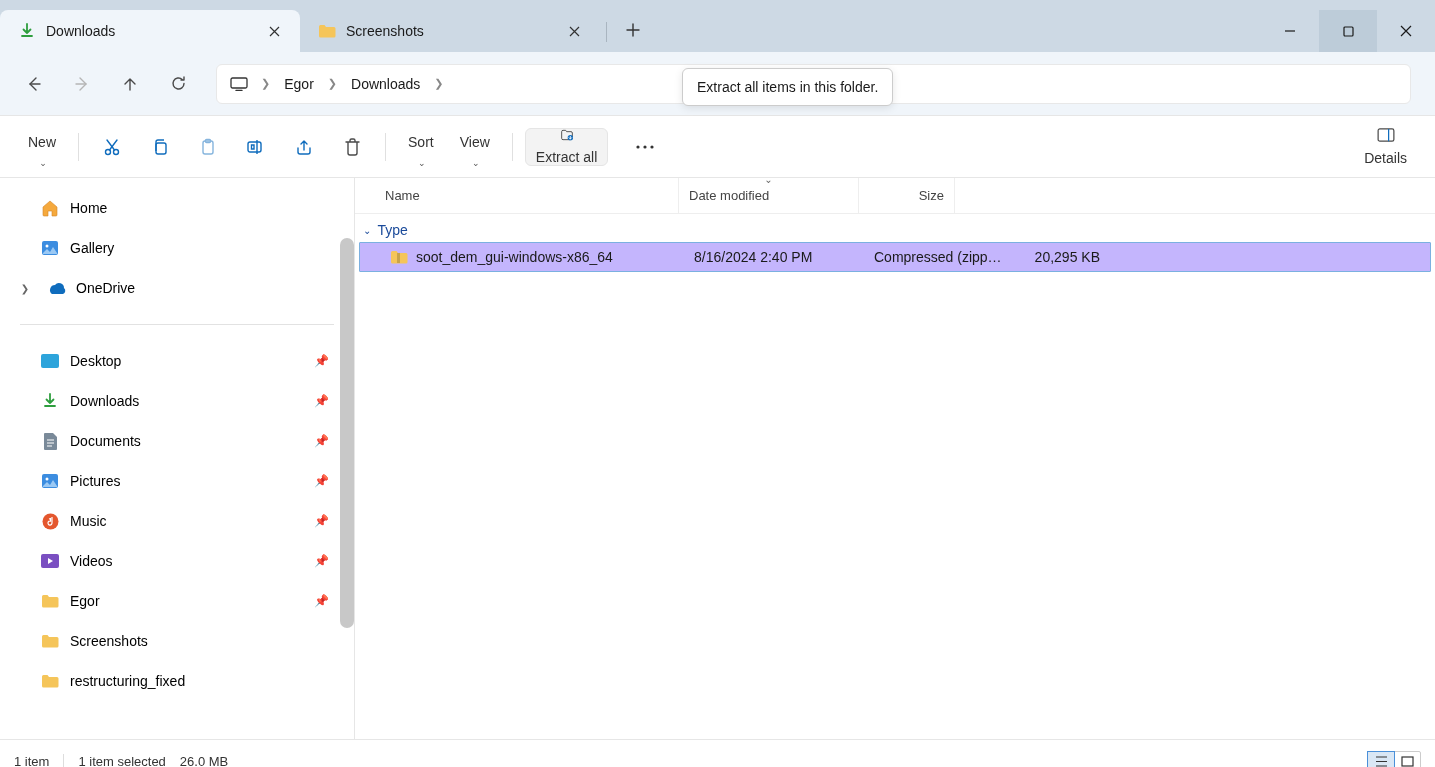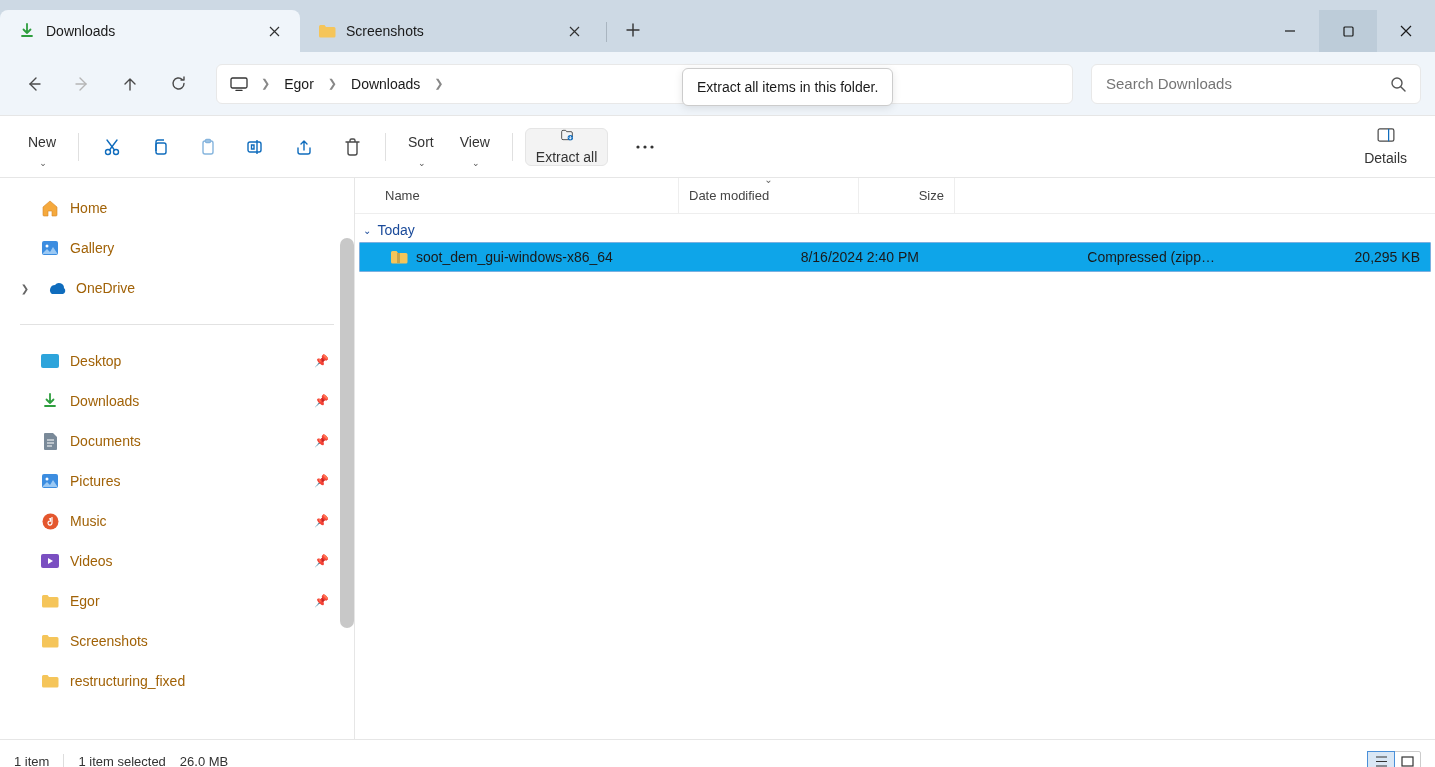--- a/index.html
+++ b/index.html
@@ -43,37 +43,37 @@
 
 .content { display: flex; height: calc(767px - 52px - 64px - 62px - 28px); position: relative; }
 
 
 .sidebar { width: 355px; border-right: 1px solid #e6e6e6; padding: 10px 0; overflow-y: auto; position: relative; }
 .sb-scrollbar { position: absolute; right: 0; top: 60px; width: 14px; height: 390px; background: #c8c8c8; border-radius: 7px; }
 .sb-item { height: 40px; display: flex; align-items: center; padding: 0 20px 0 40px; gap: 10px; position: relative; }
 .sb-item.haschev { padding-left: 14px; }
 .sb-chev { width: 22px; font-size: 10px; color: #666; text-align: center; }
 .sb-icon { width: 20px; height: 20px; display: flex; align-items: center; justify-content: center; flex-shrink: 0; }
-.sb-label { flex: 1; color: #a16207; }
+.sb-label { flex: 1; color: #000000; }
 .sb-pin { width: 20px; color: #888; font-size: 12px; }
 .sb-divider { height: 1px; background: #e2e2e2; margin: 16px 20px; }
 
 
 .filearea { flex: 1; display: flex; flex-direction: column; }
 .columns { height: 36px; display: flex; align-items: center; border-bottom: 1px solid #eee; padding-left: 20px; }
 .col { padding: 0 10px; color: #444; border-right: 1px solid #eee; height: 100%; display: flex; align-items: center; font-size: 13px; position: relative; }
 .col.name { width: 304px; }
 .col.date { width: 180px; }
 .col.type { width: 150px; }
 .col.size { width: 96px; justify-content: flex-end; }
 .col .sorticon { position: absolute; top: -4px; left: 50%; transform: translateX(-50%); font-size: 10px; color: #666; }
 .group-header { display: flex; align-items: center; padding: 8px 8px 4px 8px; gap: 6px; color: #1a4a9a; font-size: 14px; }
 .group-chev { font-size: 10px; }
 .file-row { height: 30px; display: flex; align-items: center; padding-left: 20px; margin: 0 4px; }
-.file-row.selected { background: #0ea5e9; border: 1px solid #7bb0e0; border-radius: 1px; justify-content: space-between; }
+.file-row.selected { background: #c4b5fd; border: 1px solid #7bb0e0; border-radius: 1px; }
 .fcell { padding: 0 10px; overflow: hidden; white-space: nowrap; text-overflow: ellipsis; font-size: 14px; }
 .fcell.name { width: 304px; display: flex; align-items: center; gap: 8px; }
 .fcell.date { width: 180px; }
 .fcell.type { width: 150px; }
 .fcell.size { width: 96px; text-align: right; }
 
 
 .statusbar { height: 44px; border-top: 1px solid #e6e6e6; display: flex; align-items: center; padding: 0 14px; font-size: 13px; color: #333; gap: 14px; }
 .status-sep { width: 1px; height: 16px; background: #ddd; }
 .sb-spacer { flex: 1; }
@@ -171,29 +171,20 @@
       <svg width="18" height="14" viewBox="0 0 18 14">
           <rect x="1" y="1" width="16" height="10" rx="1.5" stroke="#333" stroke-width="1.3" fill="none"></rect>
           <path d="M6 13.5h6" stroke="#333" stroke-width="1.3" stroke-linecap="round"></path>
         </svg>
     </span>
     <span class="bc-chev">❯</span>
     <span class="bc-seg">Egor</span>
     <span class="bc-chev">❯</span>
     <span class="bc-seg">Downloads</span>
     <span class="bc-chev">❯</span>
-  </div>
-  <div class="search">
-    <input class="search-input" placeholder="Search Downloads" style="">
-    <span class="search-icon">
-      <svg width="16" height="16" viewBox="0 0 16 16">
-          <circle cx="7" cy="7" r="5" stroke="#555" stroke-width="1.4" fill="none"></circle>
-          <path d="M11 11l4 4" stroke="#555" stroke-width="1.4" stroke-linecap="round"></path>
-        </svg>
-    </span>
   </div>
 </div>
 
 <div class="toolbar">
   <div class="tb-btn">
     <svg width="20" height="20" viewBox="0 0 20 20">
         <circle cx="10" cy="10" r="8.5" stroke="#0f6cbd" stroke-width="1.4" fill="none"></circle>
         <path d="M10 5.5v9M5.5 10h9" stroke="#0f6cbd" stroke-width="1.4" stroke-linecap="round"></path>
       </svg>
     <span>New</span>
@@ -401,21 +392,21 @@
       <div class="col date">
           <span class="sorticon">⌄</span>
           <span>Date modified</span>
         </div>
       <div class="col size">
           <span>Size</span>
         </div>
     </div>
     <div class="group-header">
       <span class="group-chev">⌄</span>
-      <span>Today</span>
+      <span>Type</span>
     </div>
     <div class="file-row selected">
       <div class="fcell name">
         <span>
             <svg width="18" height="14" viewBox="0 0 18 14">
               <path d="M1 2.5A1.5 1.5 0 012.5 1h4l1.5 2H16a1.5 1.5 0 011.5 1.5V12a1.5 1.5 0 01-1.5 1.5H2.5A1.5 1.5 0 011 12V2.5z" fill="#f5c55a"></path>
               <rect x="7" y="3" width="3" height="10" fill="#c9a34a"></rect>
             </svg>
           </span>
         <span>soot_dem_gui-windows-x86_64</span>

